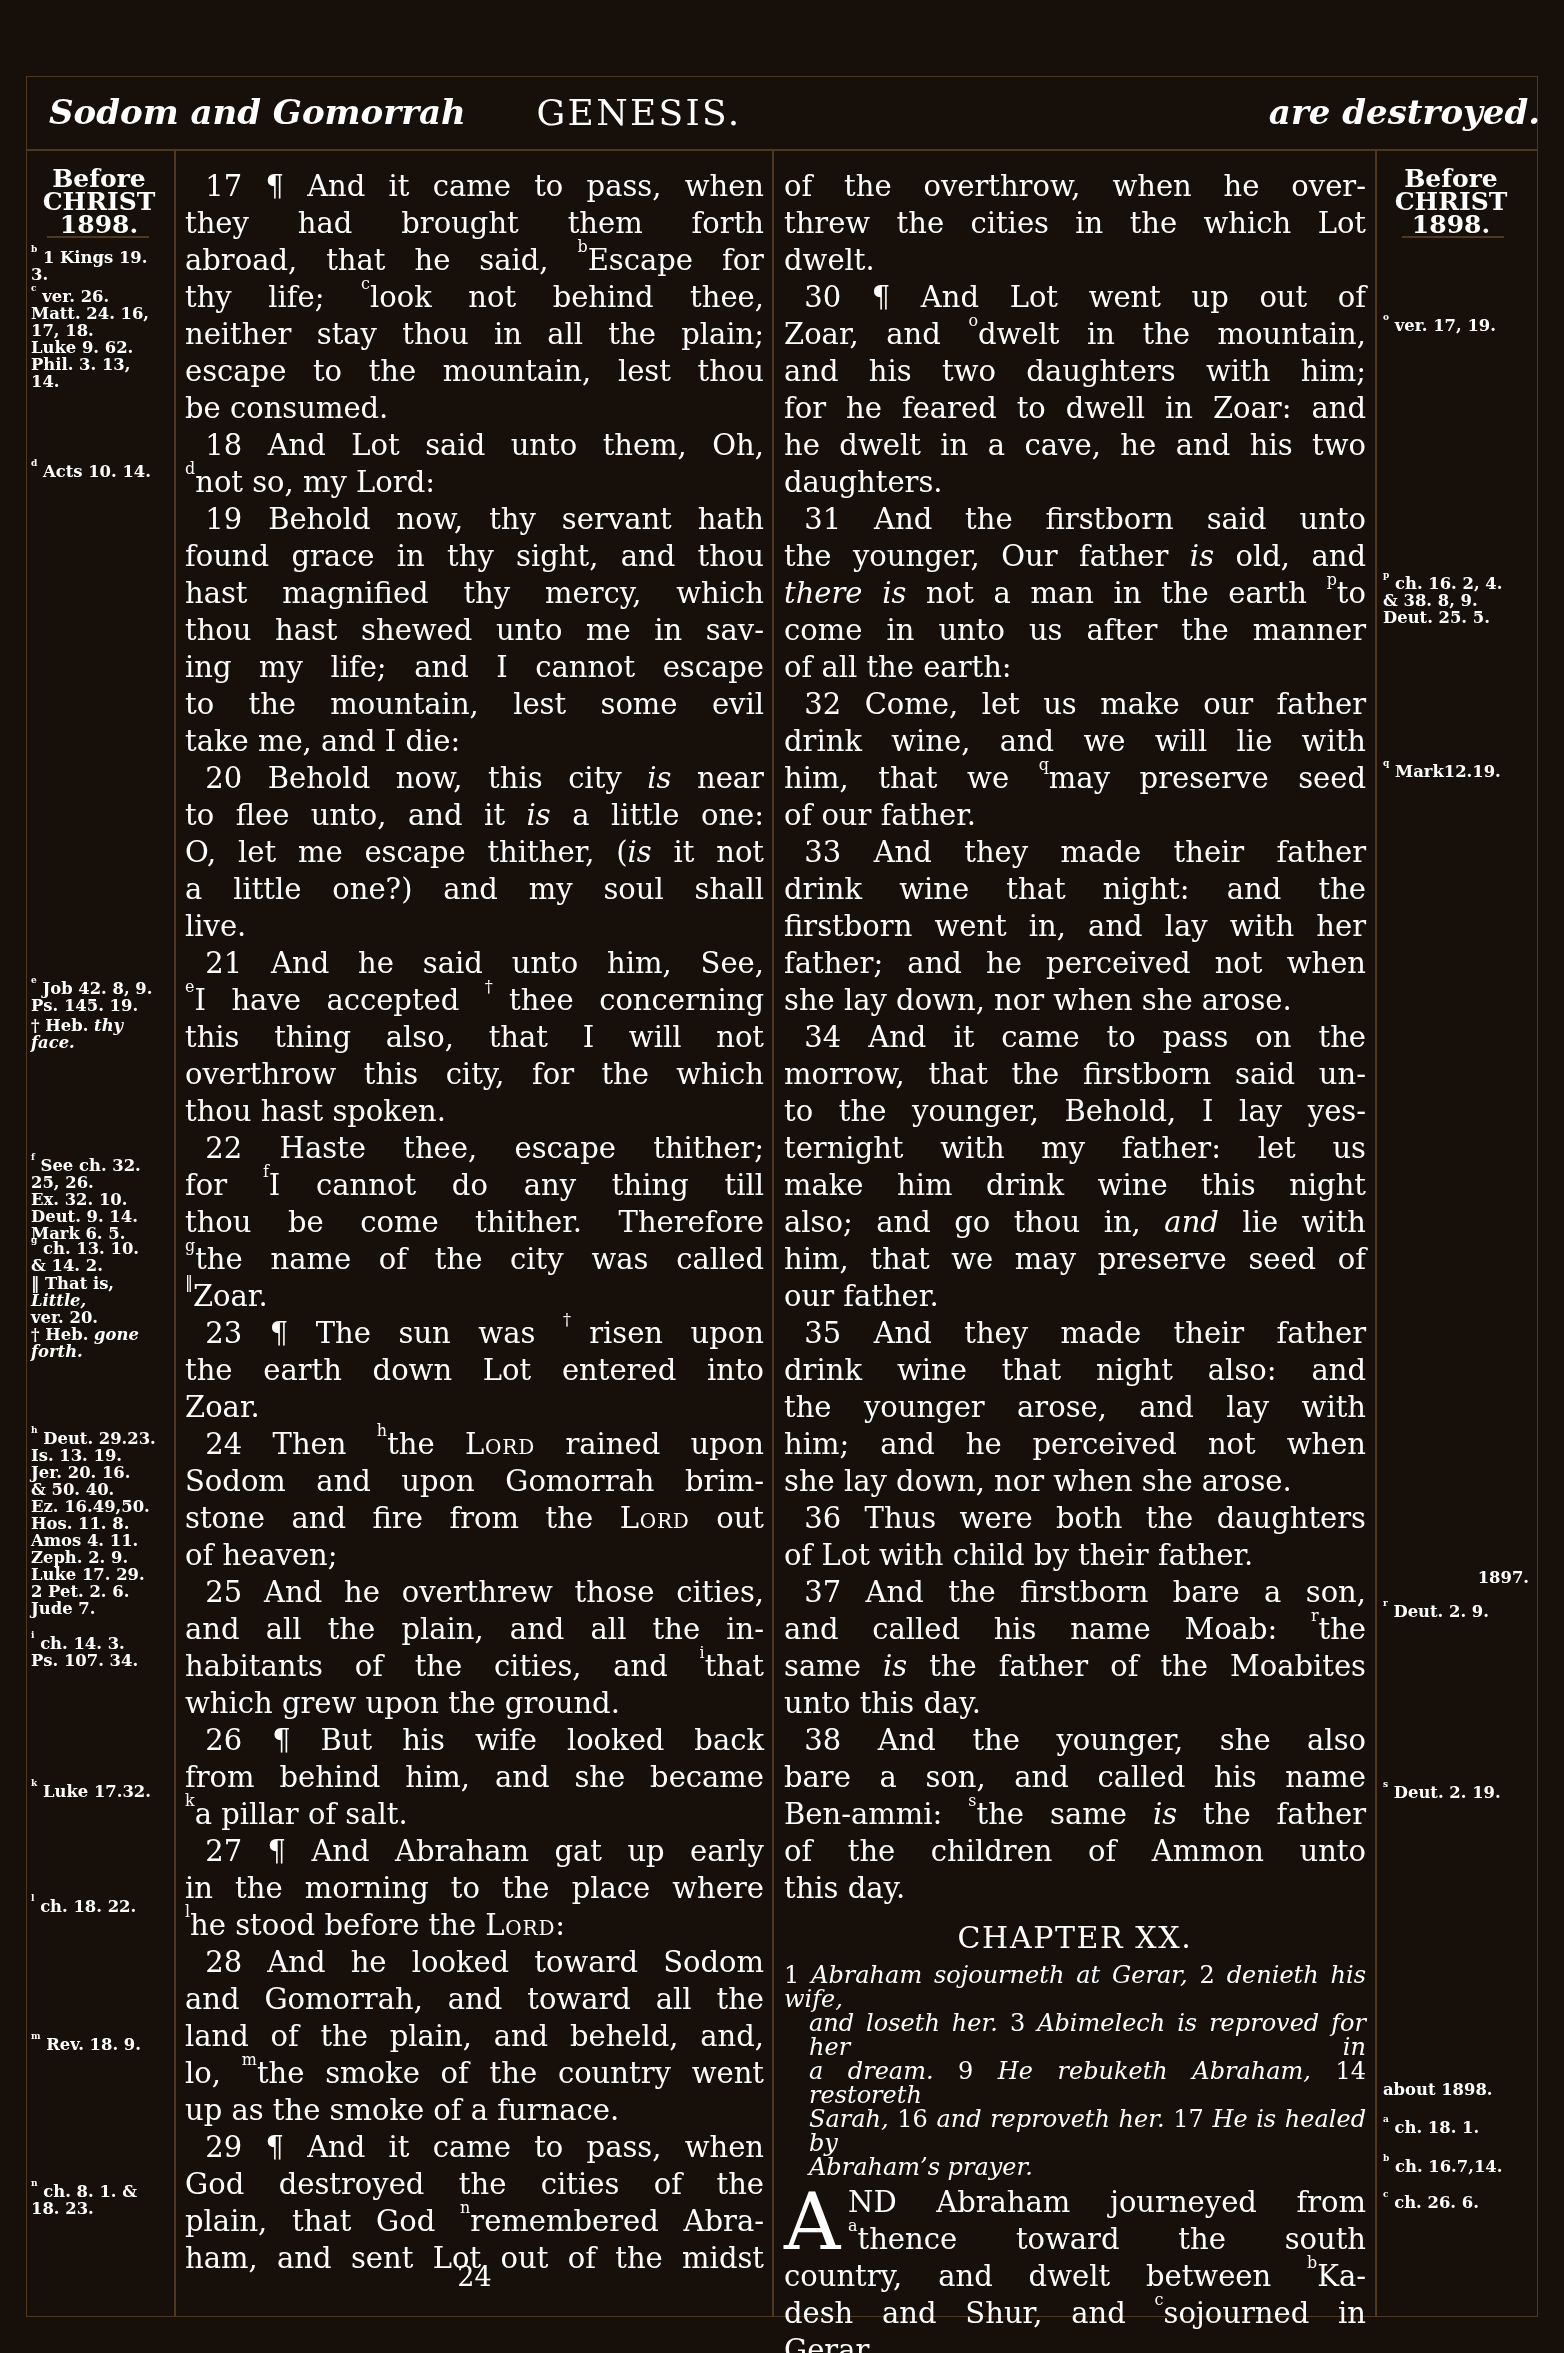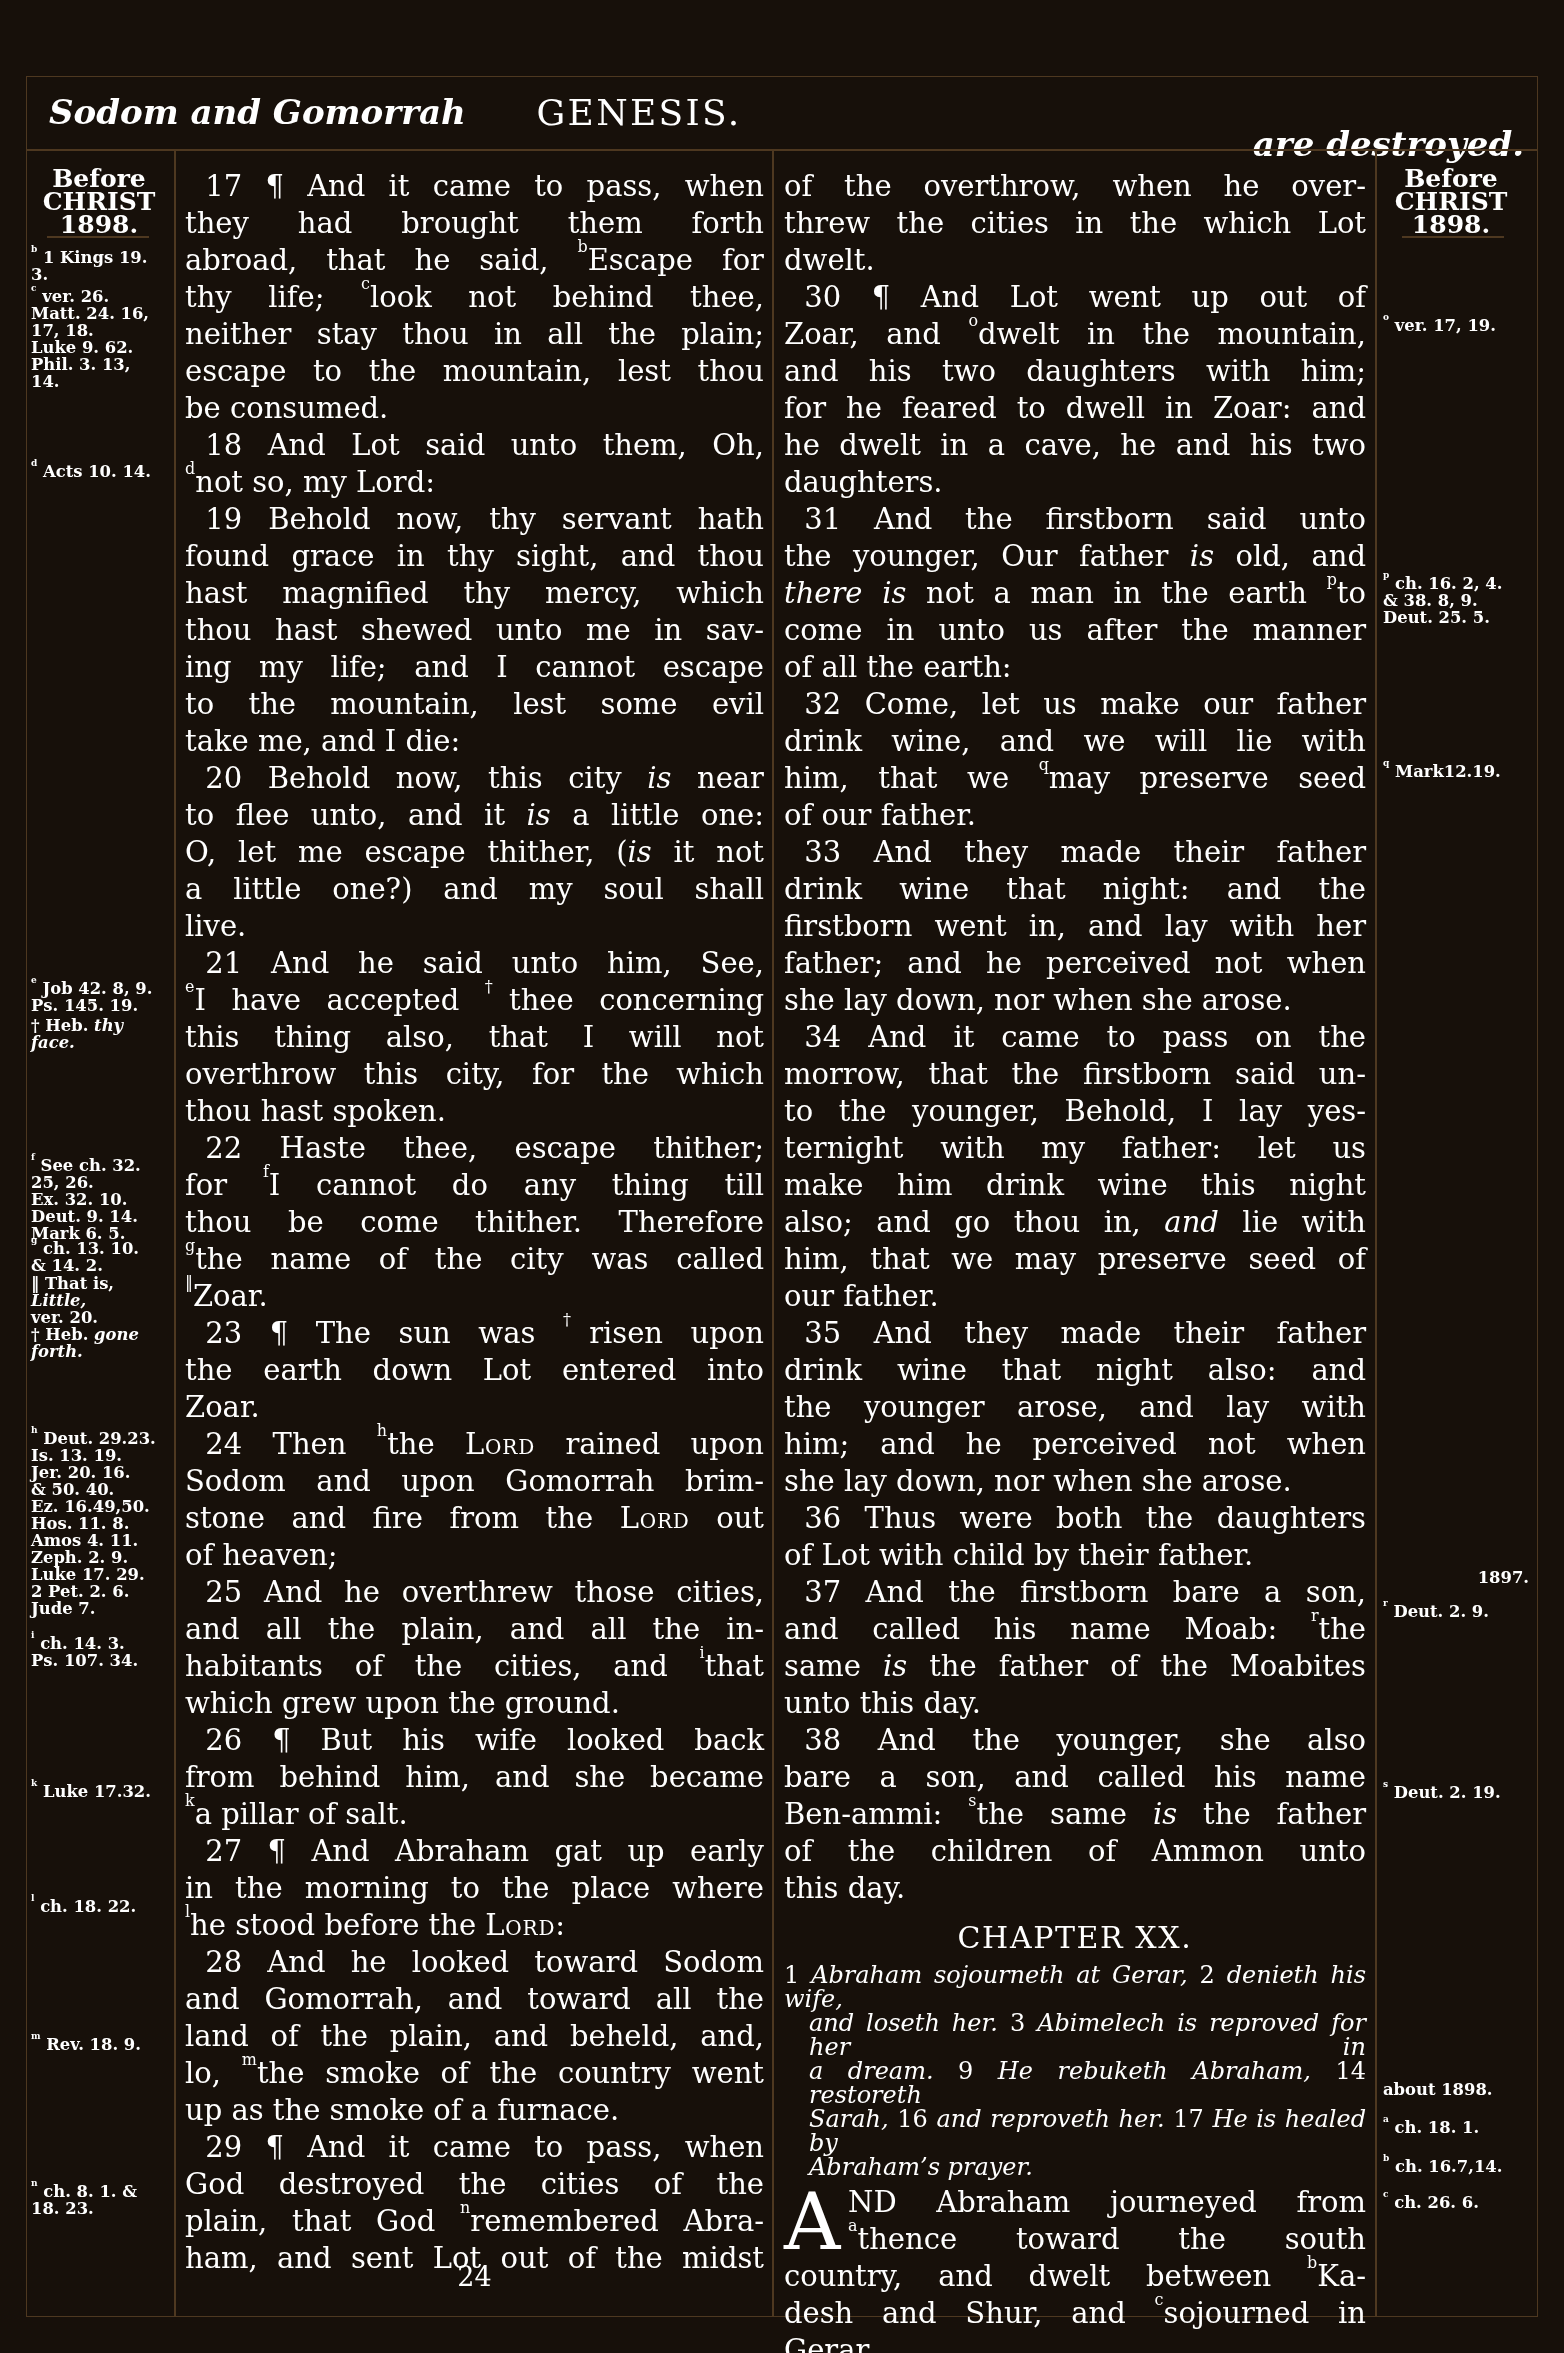--- a/index.html
+++ b/index.html
@@ -50,21 +50,21 @@
 </style>
 </head>
 <body>
 
 <div class="page">
 
   <div class="frame"></div>
 
   <div class="hdr it" style="left:49px;">Sodom and Gomorrah</div>
   <div class="hdr center">GENESIS.</div>
-  <div class="hdr it" style="left:1205px;width:319px;text-align:right;margin-top:32px;">are destroyed.</div>
+  <div class="hdr it" style="left:1245px;width:319px;text-align:center;">are destroyed.</div>
 
   <div class="rule-h" style="left:26px;top:149px;width:1512px;"></div>
   <div class="rule-h" style="left:47px;top:236px;width:102px;"></div>
   <div class="rule-h" style="left:1402px;top:236px;width:102px;"></div>
   <div class="rule-v" style="left:174px;top:149px;height:2168px;"></div>
   <div class="rule-v" style="left:772px;top:149px;height:2168px;"></div>
   <div class="rule-v" style="left:1375px;top:149px;height:2168px;"></div>
 
   <div class="era" style="left:28px;">
       <div class="line">Before</div>

